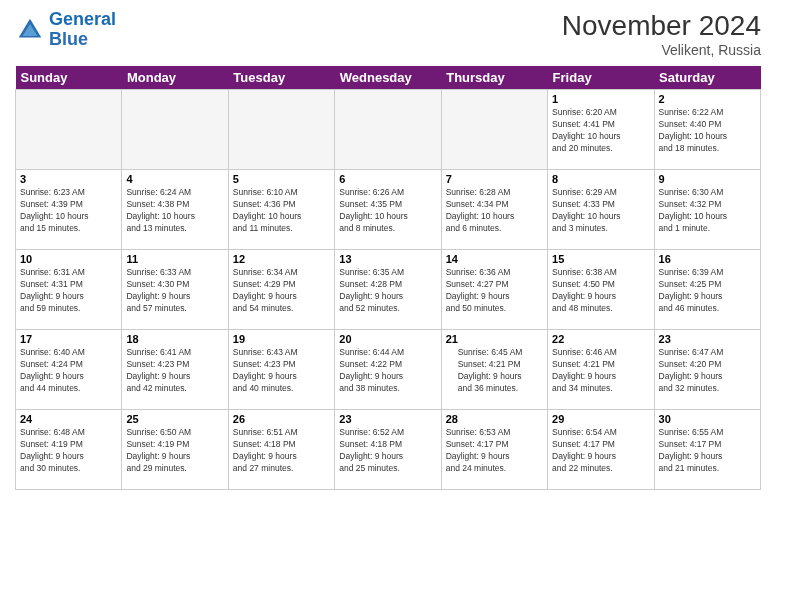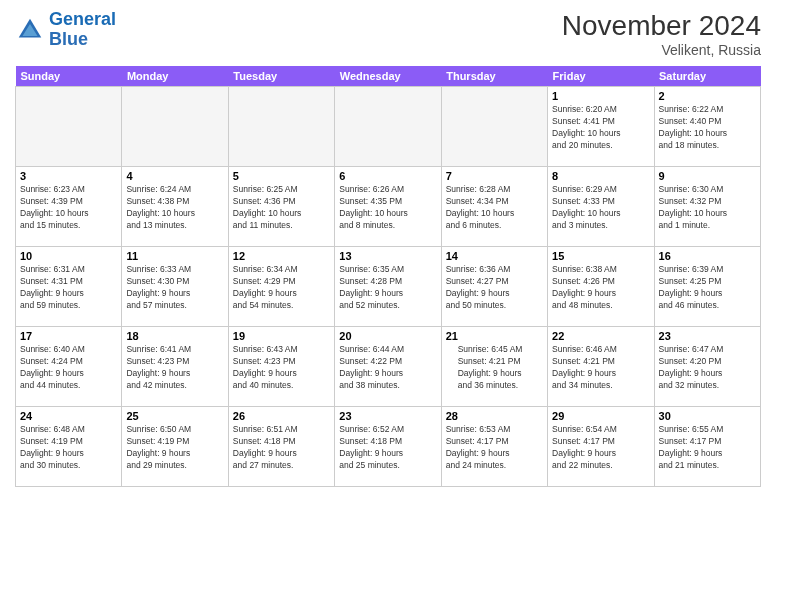--- a/index.html
+++ b/index.html
@@ -50,23 +50,23 @@
     .location {
       font-size: 14px;
       color: #555;
     }
     table {
       width: 100%;
       border-collapse: collapse;
       table-layout: fixed;
     }
     th {
-      background-color: #8b5cf6;
+      background-color: #701a75;
       color: white;
-      font-size: 11px;
+      font-size: 13px;
       padding: 4px 5px;
       text-align: left;
       font-weight: bold;
     }
     td {
       border: 1px solid #ccc;
       vertical-align: top;
       padding: 3px 4px;
       font-size: 9px;
       height: 80px;
@@ -152,21 +152,21 @@
           </td>
           <td>
             <span class="day-num">4</span>
             <div class="day-info" style="white-space: pre-line;">Sunrise: 6:24 AM
 Sunset: 4:38 PM
 Daylight: 10 hours
 and 13 minutes.</div>
           </td>
           <td>
             <span class="day-num">5</span>
-            <div class="day-info" style="white-space: pre-line;">Sunrise: 6:25 AM
+            <div class="day-info" style="white-space: pre-line;">Sunrise: 6:10 AM
 Sunset: 4:36 PM
 Daylight: 10 hours
 and 11 minutes.</div>
           </td>
           <td>
             <span class="day-num">6</span>
             <div class="day-info" style="white-space: pre-line;">Sunrise: 6:26 AM
 Sunset: 4:35 PM
 Daylight: 10 hours
 and 8 minutes.</div>
@@ -225,21 +225,21 @@
           <td>
             <span class="day-num">14</span>
             <div class="day-info" style="white-space: pre-line;">Sunrise: 6:36 AM
 Sunset: 4:27 PM
 Daylight: 9 hours
 and 50 minutes.</div>
           </td>
           <td>
             <span class="day-num">15</span>
             <div class="day-info" style="white-space: pre-line;">Sunrise: 6:38 AM
-Sunset: 4:26 PM
+Sunset: 4:50 PM
 Daylight: 9 hours
 and 48 minutes.</div>
           </td>
           <td>
             <span class="day-num">16</span>
             <div class="day-info" style="white-space: pre-line;">Sunrise: 6:39 AM
 Sunset: 4:25 PM
 Daylight: 9 hours
 and 46 minutes.</div>
           </td>

